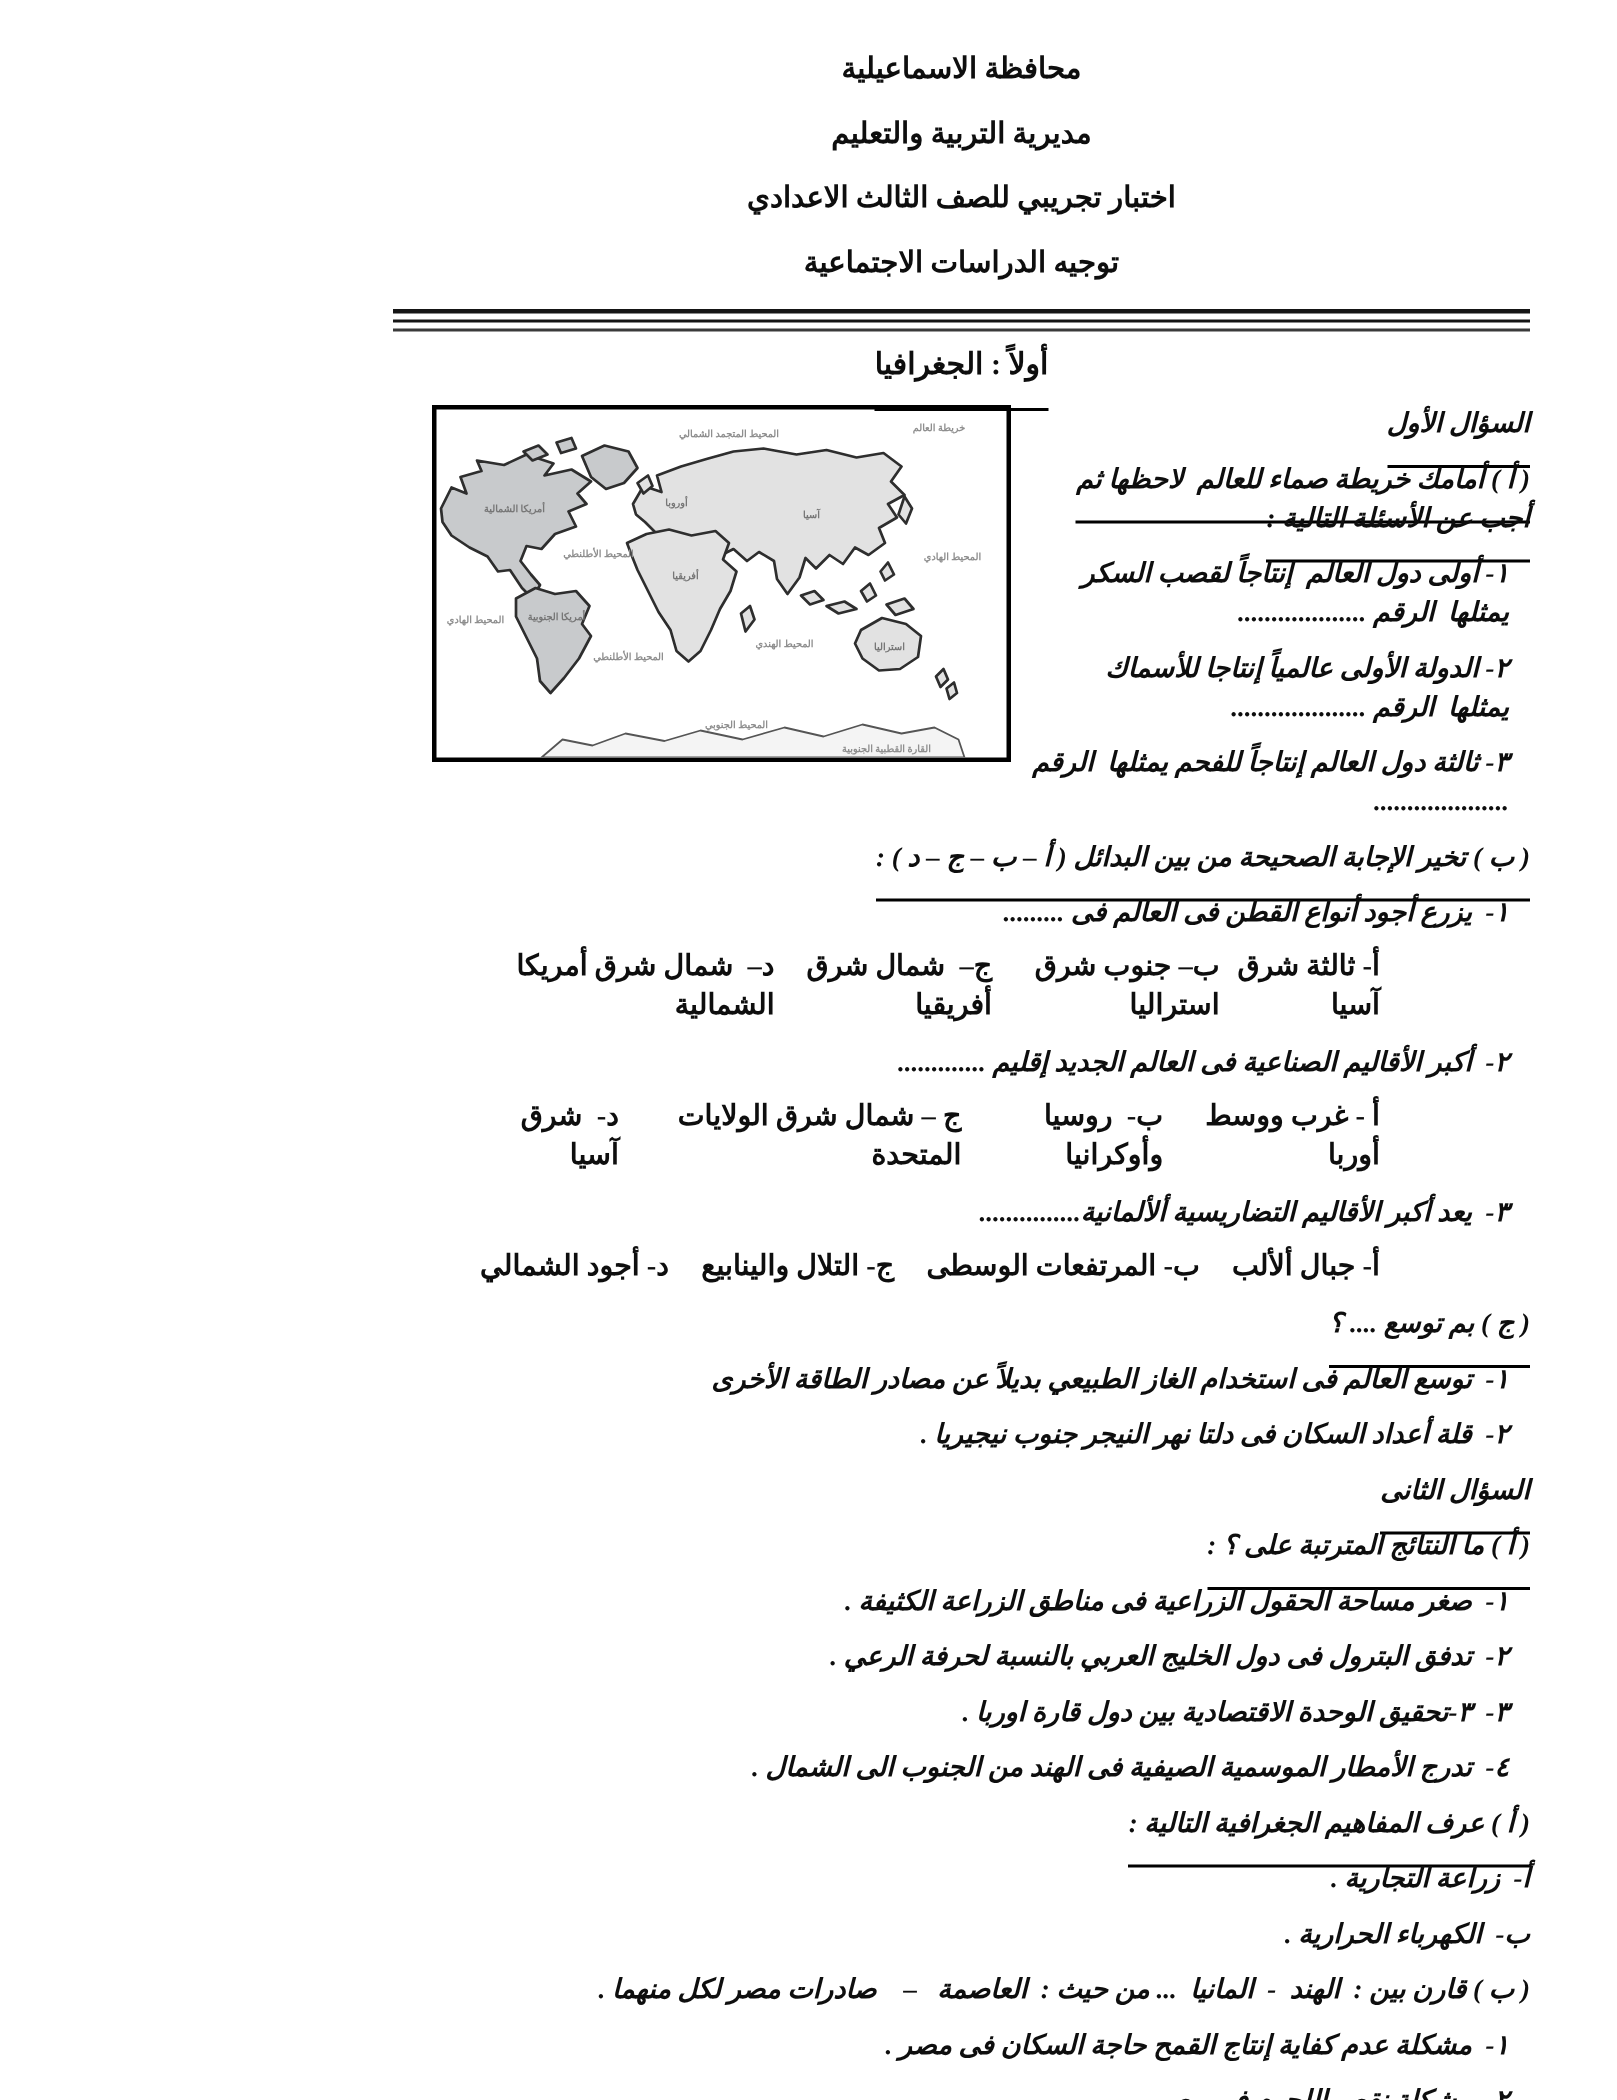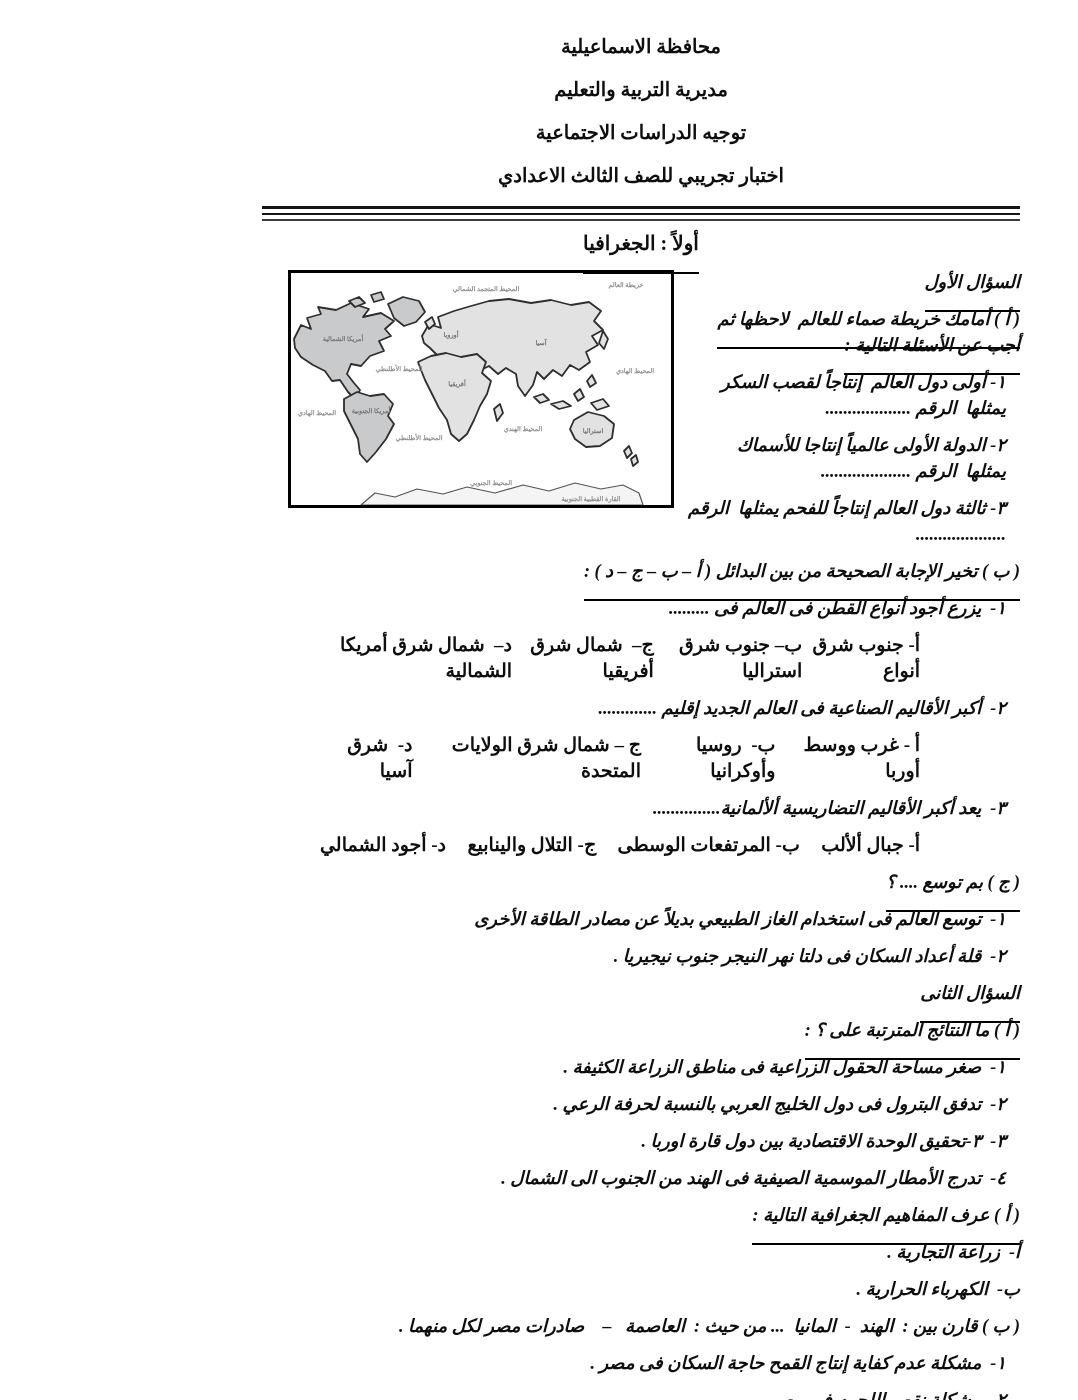--- a/index.html
+++ b/index.html
@@ -44,22 +44,22 @@
   .map-lbl-dark{font-family:"Liberation Serif","DejaVu Serif",serif;font-size:6.5px;fill:#777;text-anchor:middle;}
 </style>
 </head>
 <body>
 
 <div class="page">
 
   <div>
     <div class="hdr">محافظة الاسماعيلية</div>
     <div class="hdr">مديرية التربية والتعليم</div>
+    <div class="hdr">اختبار تجريبي للصف الثالث الاعدادي</div>
     <div class="hdr">توجيه الدراسات الاجتماعية</div>
-    <div class="hdr">اختبار تجريبي للصف الثالث الاعدادي</div>
   </div>
 
   <div class="rule2"></div>
   <div class="rule1"></div>
 
   <div class="center-title"><span class="u">أولاً : الجغرافيا</span></div>
 
   <div class="line"><span class="u">السؤال الأول</span></div>
 
   <div class="map-box">
@@ -106,21 +106,21 @@
 
   <div class="line"><span class="u">( أ ) أمامك خريطة صماء للعالم&nbsp; لاحظها ثم أجب عن الأسئلة التالية :</span></div>
   <div class="line ind">١- أولى دول العالم&nbsp; إنتاجاً لقصب السكر يمثلها&nbsp; الرقم ...................</div>
   <div class="line ind">٢- الدولة الأولى عالمياً إنتاجا للأسماك يمثلها&nbsp; الرقم ....................</div>
   <div class="line ind">٣- ثالثة دول العالم إنتاجاً للفحم يمثلها&nbsp; الرقم ....................</div>
 
   <div class="line"><span class="u">( ب ) تخير الإجابة الصحيحة من بين البدائل ( أ – ب – ج – د ) :</span></div>
 
   <div class="line ind">١-&nbsp;&nbsp;يزرع أجود أنواع القطن فى العالم فى .........</div>
   <div class="opts">
-    <span>أ- جنوب شرق أنواع</span>
+    <span>أ- ثالثة شرق آسيا</span>
     <span>ب– جنوب شرق استراليا</span>
     <span>ج–&nbsp; شمال شرق أفريقيا</span>
     <span>د–&nbsp; شمال شرق أمريكا الشمالية</span>
   </div>
 
   <div class="line ind">٢-&nbsp;&nbsp;أكبر الأقاليم الصناعية فى العالم الجديد إقليم .............</div>
   <div class="opts">
     <span>أ - غرب ووسط&nbsp; أوربا</span>
     <span>ب-&nbsp; روسيا وأوكرانيا</span>
     <span>ج – شمال شرق الولايات المتحدة</span>

